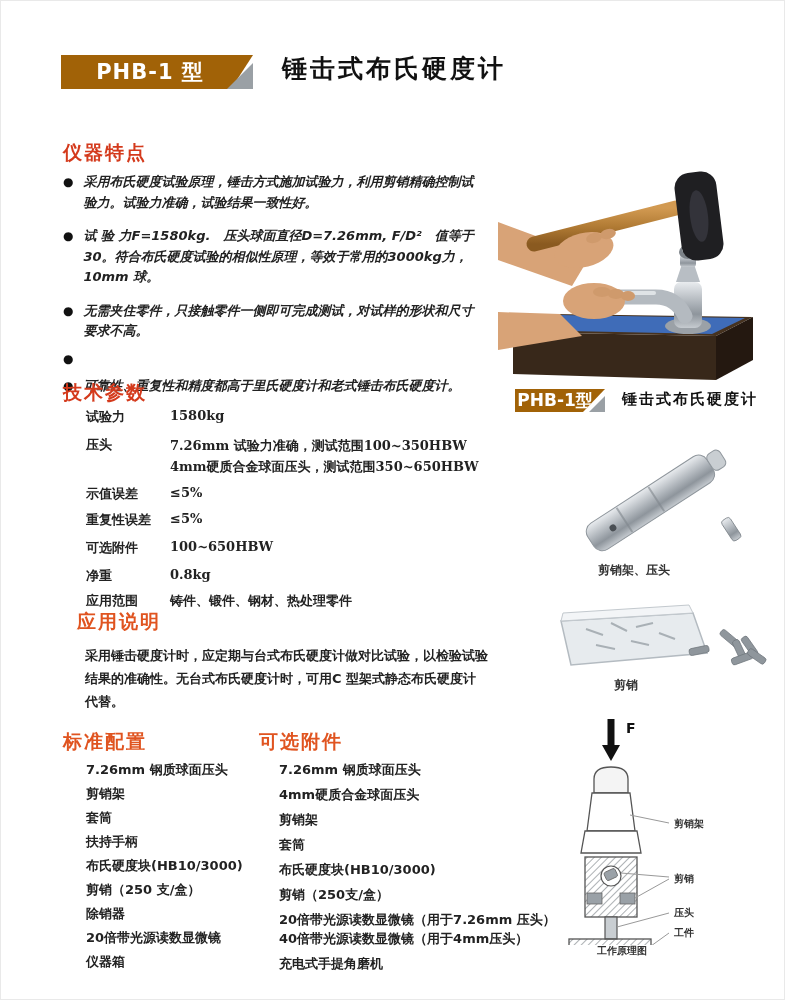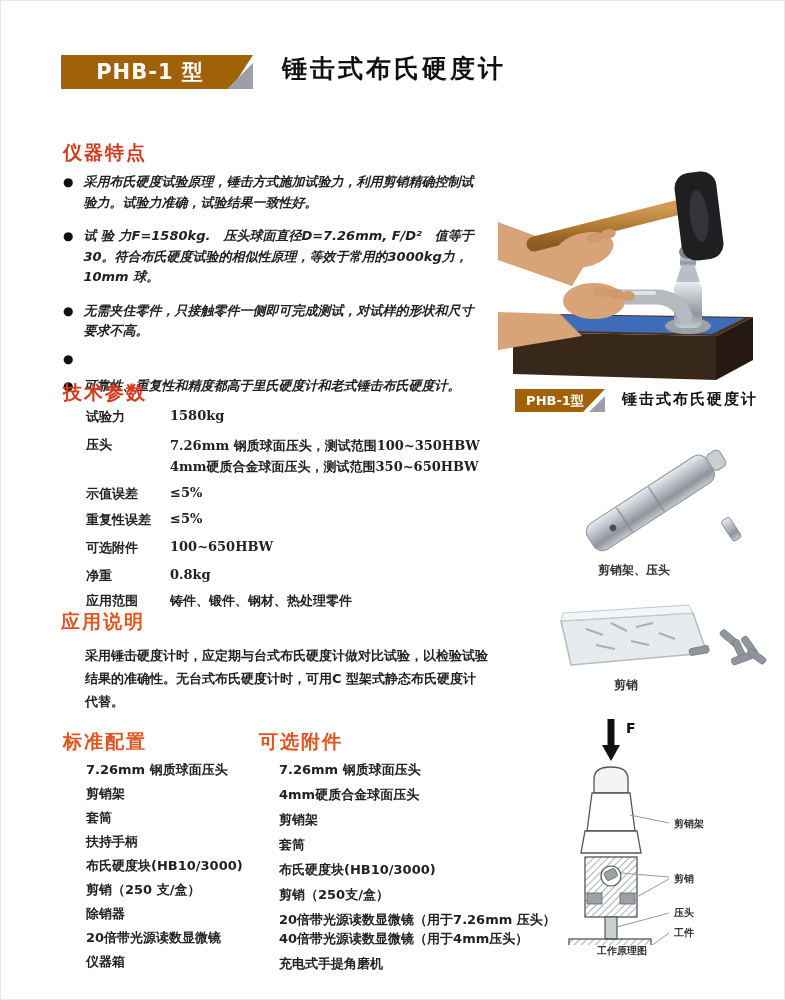--- a/index.html
+++ b/index.html
@@ -53,21 +53,21 @@
   .std-item { font-size:13px; font-weight:bold; line-height:16px; margin-bottom:8px; color:#222; }
   .std-item.last { margin-top:4px; }
   .opt-list { position:absolute; left:278px; top:761px; width:290px; }
   .opt-item { font-size:13px; font-weight:bold; line-height:16px; margin-bottom:9px; color:#222; }
   .opt-item.tight { margin-bottom:3px; }
   .opt-item.last { margin-top:5px; }
 
   
   .main-photo { position:absolute; left:497px; top:163px; width:288px; height:222px; }
   .photo-badge { position:absolute; left:514px; top:388px; width:90px; height:23px; }
-  .photo-badge .banner-red span { font-size:13px; padding-right:10px; letter-spacing:0; }
+  .photo-badge .banner-red span { font-size:17px; padding-right:10px; letter-spacing:0; }
   .photo-badge .banner-tri { width:16px; height:16px; }
   .photo-badge-caption { position:absolute; left:621px; top:389px; font-size:15px; font-weight:bold; letter-spacing:2px; color:#111; }
 
   .photo1 { position:absolute; left:560px; top:446px; width:205px; height:112px; }
   .cap1 { position:absolute; left:558px; top:561px; width:150px; text-align:center; font-size:12px; font-weight:bold; color:#333; }
   .photo2 { position:absolute; left:540px; top:594px; width:230px; height:82px; }
   .cap2 { position:absolute; left:545px; top:676px; width:160px; text-align:center; font-size:12px; font-weight:bold; color:#333; }
 
   .diagram { position:absolute; left:553px; top:712px; width:232px; height:232px; }
   .diagram text { font-family:"DejaVu Sans","Liberation Sans",sans-serif; }
@@ -111,21 +111,21 @@
 
   <div class="sec-h h-red" style="left:62px; top:379px;">技术参数</div>
   <div class="specs">
     <div class="spec-row">
       <div class="spec-label">试验力</div>
       <div class="spec-val">1580kg</div>
     </div>
     <div class="spec-row" style="margin-bottom:7px;">
       <div class="spec-label">压头</div>
       <div class="spec-val">
-        <span class="vline">7.26mm 钢质球面压头，测试范围100~350HBW</span>
+        <span class="vline">7.26mm 试验力准确，测试范围100~350HBW</span>
         <span class="vline">4mm硬质合金球面压头，测试范围350~650HBW</span>
       </div>
     </div>
     <div class="spec-row" style="margin-bottom:8px;">
       <div class="spec-label">示值误差</div>
       <div class="spec-val">≤5%</div>
     </div>
     <div class="spec-row">
       <div class="spec-label">重复性误差</div>
       <div class="spec-val">≤5%</div>
@@ -137,21 +137,21 @@
     <div class="spec-row" style="margin-bottom:7px;">
       <div class="spec-label">净重</div>
       <div class="spec-val">0.8kg</div>
     </div>
     <div class="spec-row">
       <div class="spec-label">应用范围</div>
       <div class="spec-val" style="font-family:'DejaVu Sans',sans-serif;">铸件、锻件、钢材、热处理零件</div>
     </div>
   </div>
 
-  <div class="sec-h h-orange" style="left:60px; top:608px;">应用说明</div>
+  <div class="sec-h h-orange" style="left:76px; top:608px;">应用说明</div>
   <div class="app-text">采用锤击硬度计时，应定期与台式布氏硬度计做对比试验，以检验试验结果的准确性。无台式布氏硬度计时，可用C 型架式静态布氏硬度计代替。</div>
 
   <div class="sec-h h-orange" style="left:62px; top:728px;">标准配置</div>
   <div class="std-list">
     <div class="std-item">7.26mm 钢质球面压头</div>
     <div class="std-item">剪销架</div>
     <div class="std-item">套筒</div>
     <div class="std-item">扶持手柄</div>
     <div class="std-item">布氏硬度块(HB10/3000)</div>
     <div class="std-item">剪销（250 支/盒）</div>

